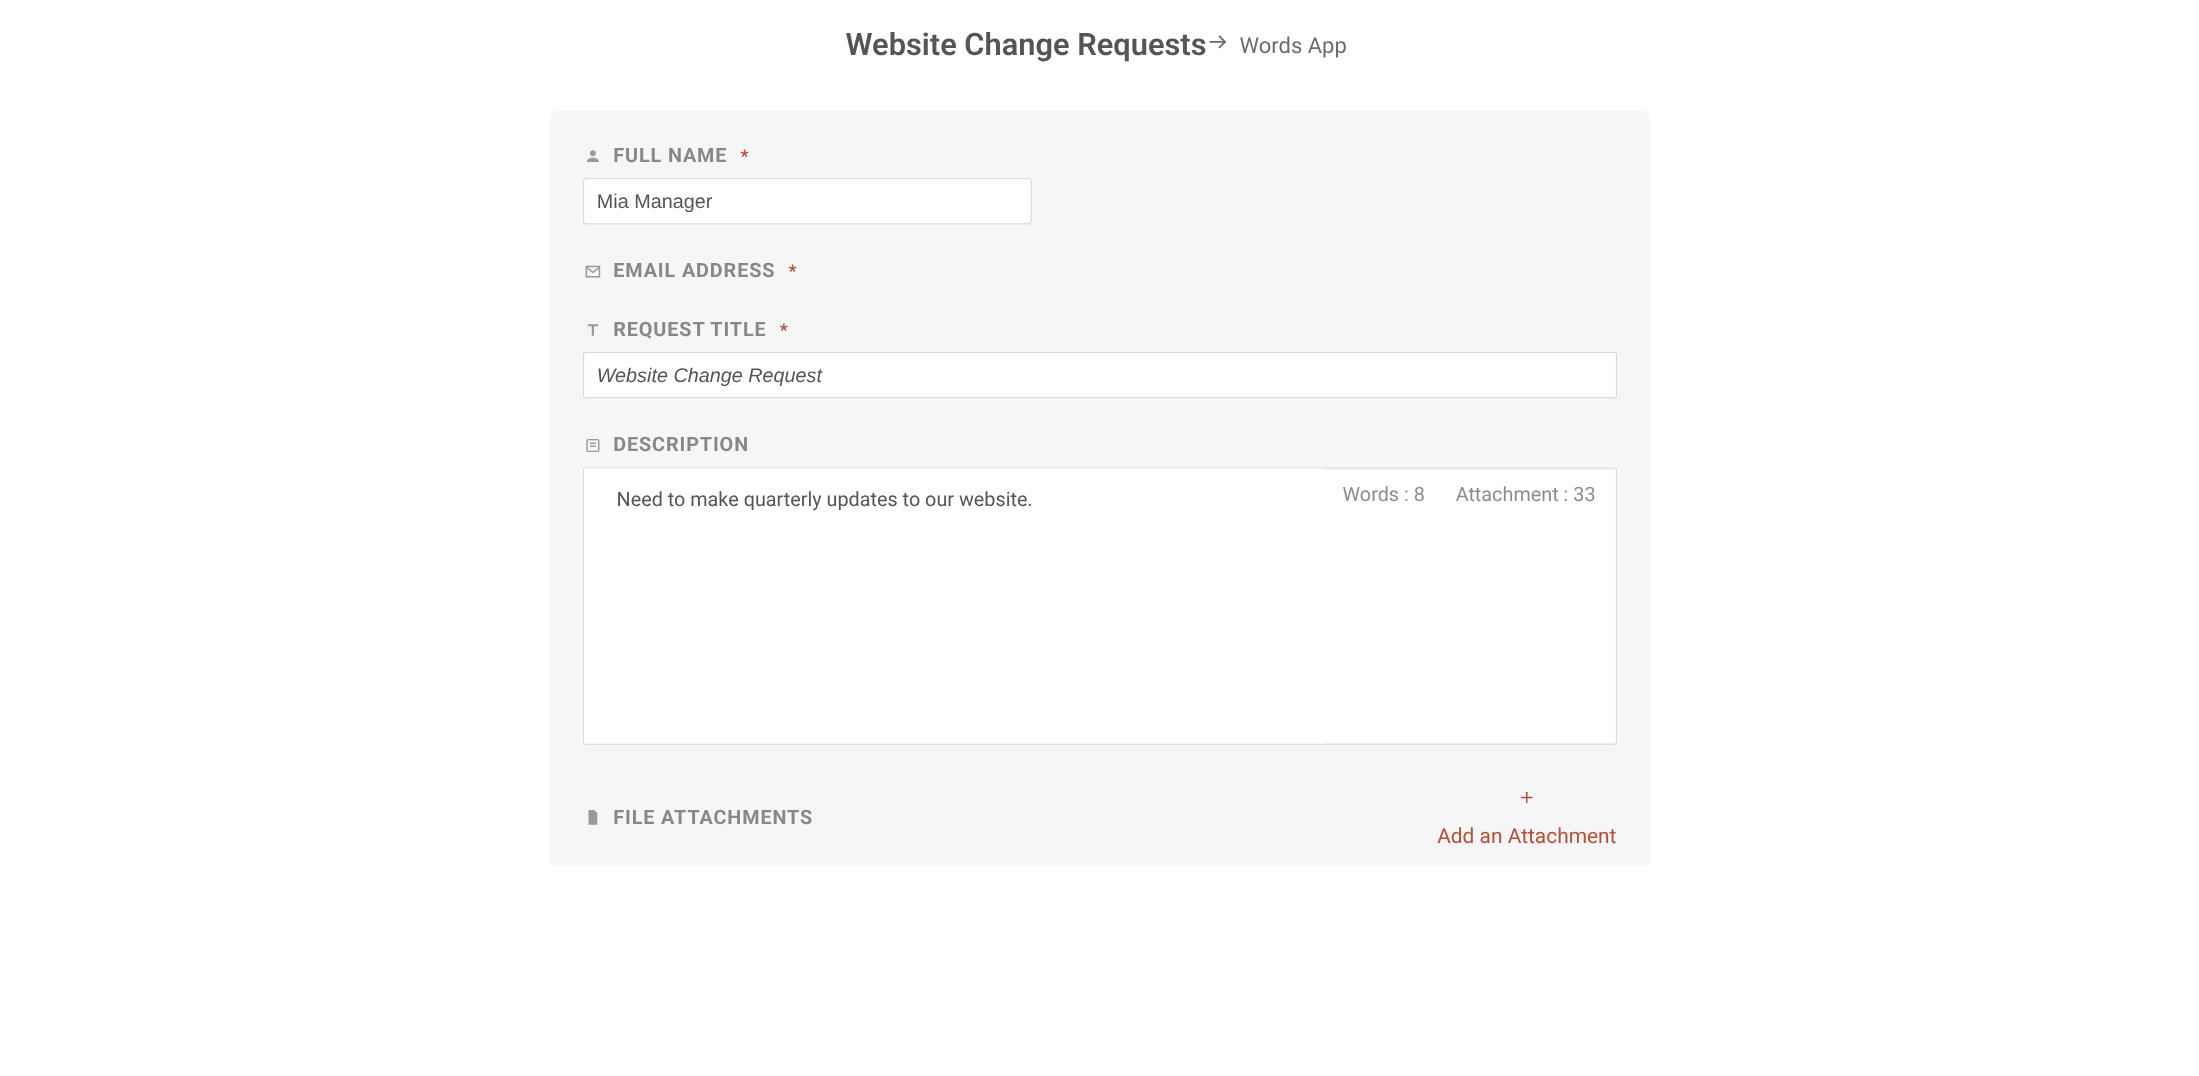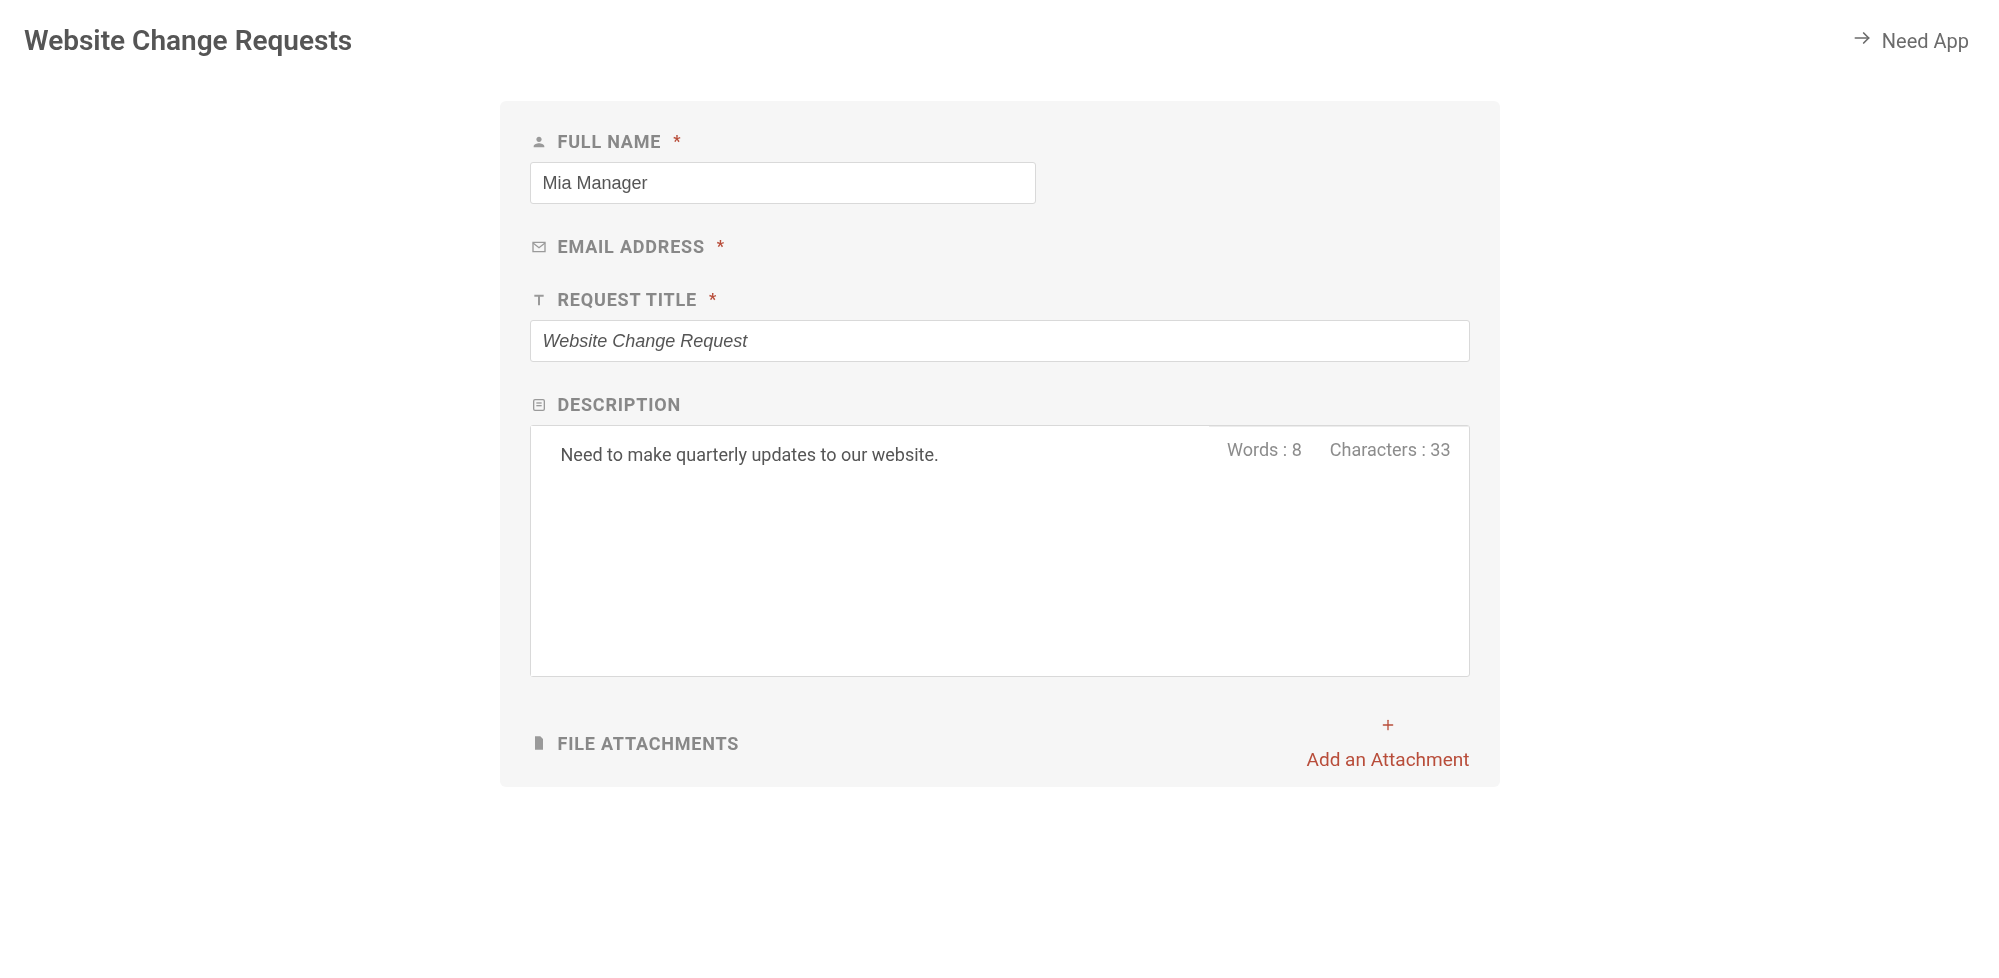--- a/index.html
+++ b/index.html
@@ -6,21 +6,21 @@
   body {
     font-family: -apple-system, BlinkMacSystemFont, "Segoe UI", Roboto, Helvetica, Arial, sans-serif;
     background: #ffffff;
     color: #4a4a4a;
     width: 1999px;
     height: 978px;
     overflow: hidden;
   }
   .header {
     display: flex;
-    justify-content: space-between;
+    justify-content: center;
     align-items: center;
     padding: 24px 30px 24px 24px;
   }
   .page-title {
     font-size: 28px;
     font-weight: 600;
     color: #555;
   }
   .open-app {
     display: flex;
@@ -69,21 +69,21 @@
     margin-left: 2px;
   }
   .text-input {
     height: 42px;
     background: #ffffff;
     border: 1px solid #d9d9d9;
     border-radius: 3px;
     padding: 0 12px;
     font-size: 18px;
     color: #555;
-    width: 506px;
+    width: 408px;
   }
   .text-input.full { width: 100%; font-style: italic; }
   .desc-wrapper {
     background: #fff;
     border: 1px solid #d9d9d9;
     border-radius: 3px;
     width: 100%;
     display: flex;
     flex-direction: row;
   }
@@ -130,21 +130,21 @@
 
 <div class="header">
   <h1 class="page-title">Website Change Requests</h1>
   <div class="open-app">
     <span>
       <svg viewBox="0 0 24 24" fill="none" stroke="#6b6b6b" stroke-width="2" stroke-linecap="round" stroke-linejoin="round">
           <line x1="4" y1="12" x2="20" y2="12"></line>
           <polyline points="14 6 20 12 14 18"></polyline>
         </svg>
     </span>
-    <span>Need App</span>
+    <span>Words App</span>
   </div>
 </div>
 
 <div class="form-card">
 
   <div class="field">
     <div class="field-label-row">
       <span class="field-icon">
         <svg viewBox="0 0 24 24">
             <path d="M12 12c2.2 0 4-1.8 4-4s-1.8-4-4-4-4 1.8-4 4 1.8 4 4 4zm0 2c-3 0-8 1.5-8 4.5V20h16v-1.5c0-3-5-4.5-8-4.5z"></path>
@@ -194,21 +194,21 @@
       <span class="field-label">DESCRIPTION</span>
     </div>
     <div class="desc-wrapper">
       <textarea class="desc-text" style="">Need to make quarterly updates to our website.</textarea>
       <div class="desc-footer">
         <span>
           <span>Words :</span>
           <span>8</span>
         </span>
         <span>
-          <span>Characters :</span>
+          <span>Attachment :</span>
           <span>33</span>
         </span>
       </div>
     </div>
   </div>
 
   <div class="attach-row">
     <div class="field-label-row" style="margin-bottom:0">
       <span class="field-icon">
         <svg viewBox="0 0 24 24">

